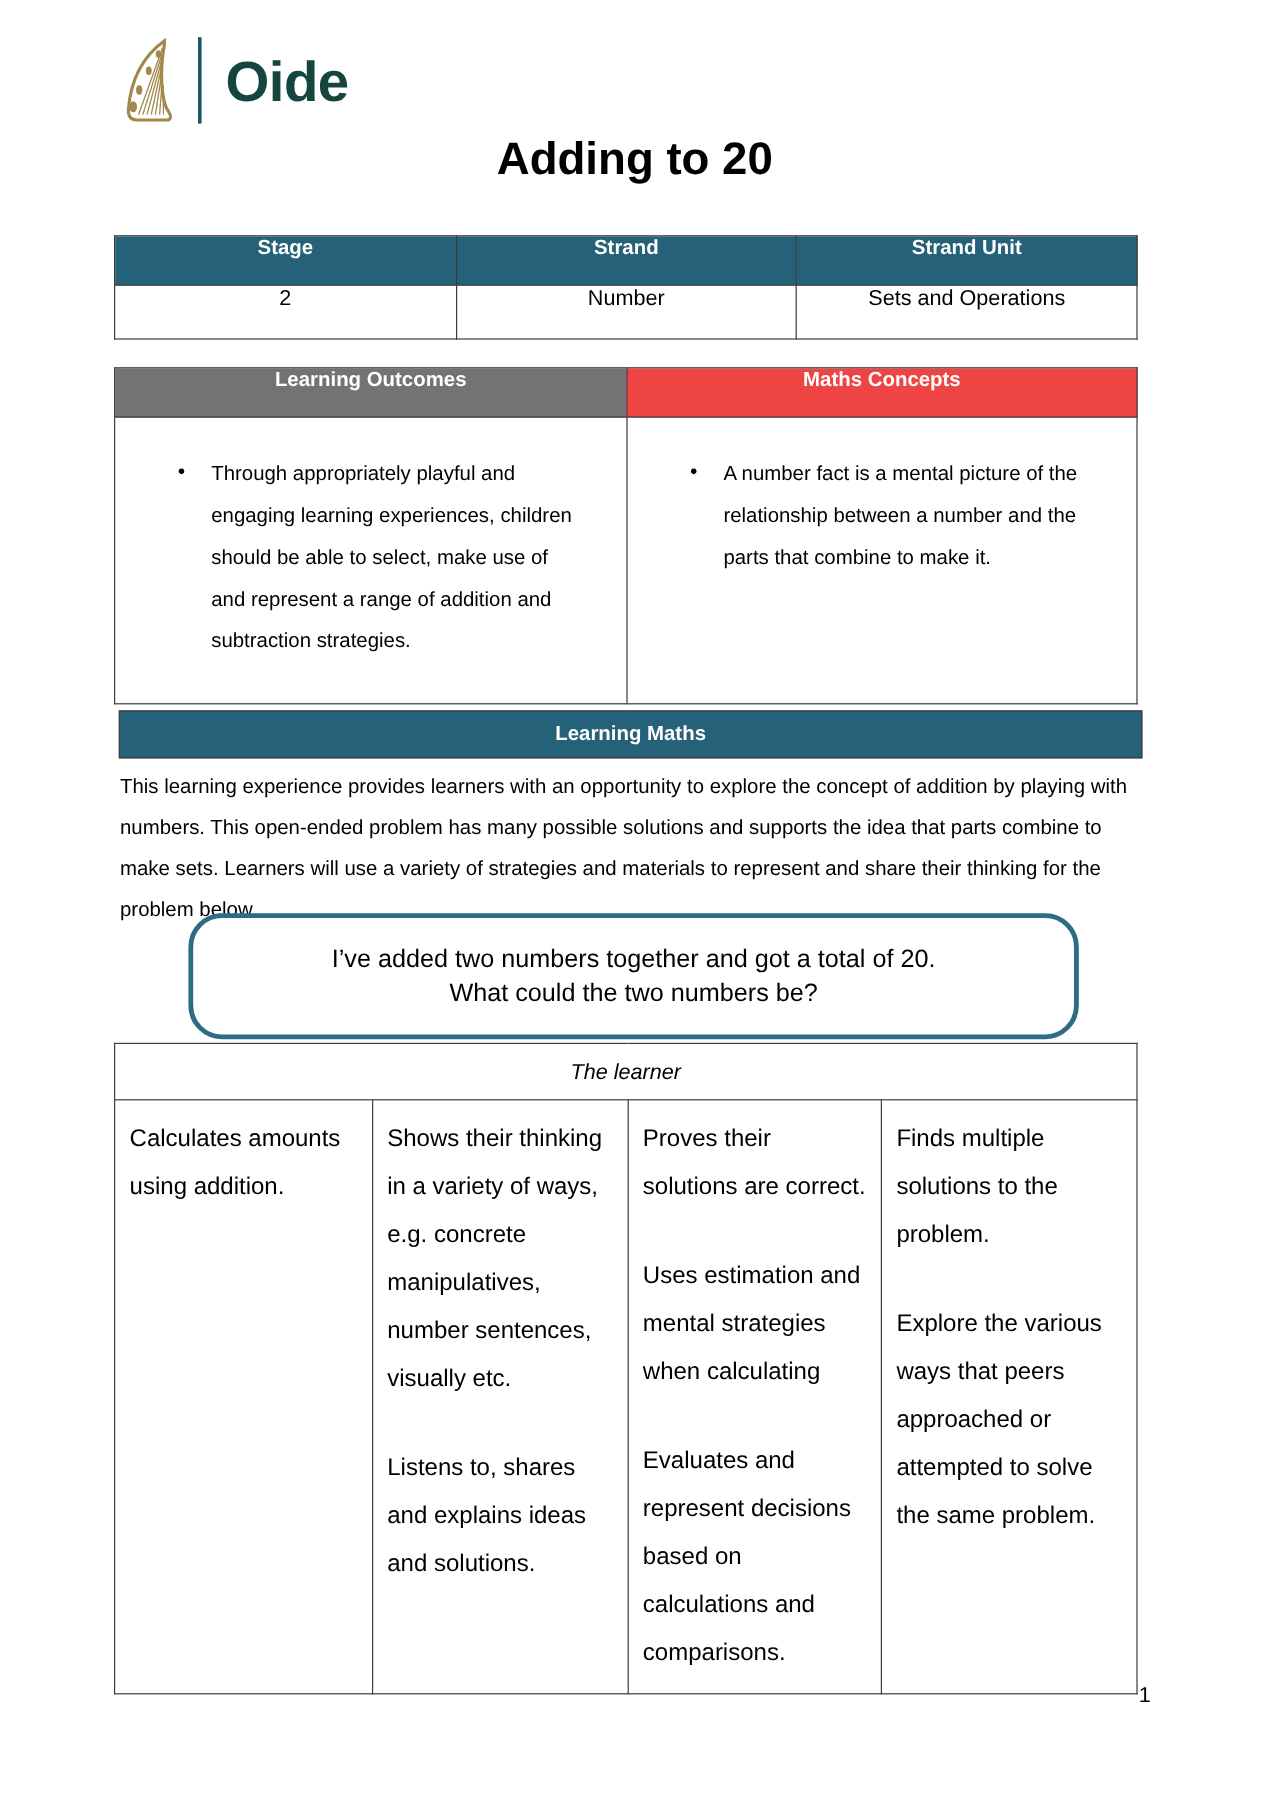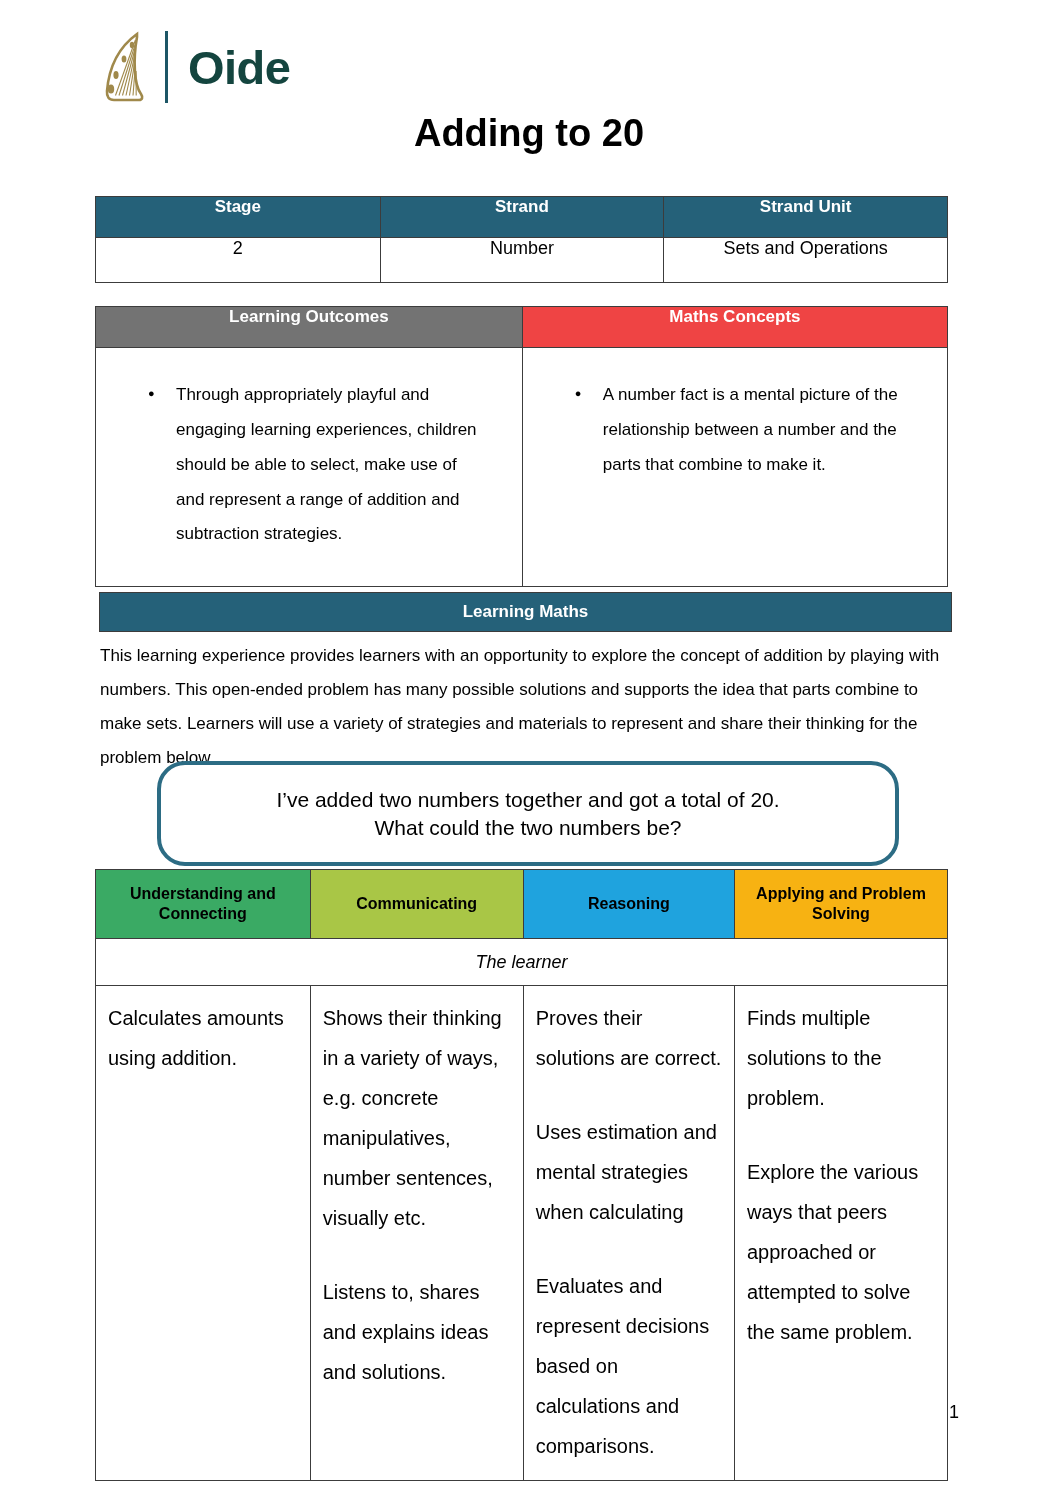--- a/index.html
+++ b/index.html
@@ -302,26 +302,20 @@
 
   <table class="tbl" id="table-skills">
     <colgroup>
         <col style="width:25.2%">
         <col style="width:25.0%">
         <col style="width:24.8%">
         <col style="width:25.0%">
       </colgroup>
     <tbody>
       <tr>
-        <th class="skill-hdr" id="skill-hdr-0" style="background: rgb(58, 170, 100);">Understanding and Connecting</th>
-        <th class="skill-hdr" id="skill-hdr-1" style="background: rgb(169, 198, 70);">Communicating</th>
-        <th class="skill-hdr" id="skill-hdr-2" style="background: rgb(31, 163, 222);">Reasoning</th>
-        <th class="skill-hdr" id="skill-hdr-3" style="background: rgb(247, 178, 18);">Applying and Problem Solving</th>
-      </tr>
-      <tr>
         <td class="learner-row" colspan="4">The learner</td>
       </tr>
       <tr>
         <td class="skill-body" id="skill-body-0">
             <p>Calculates amounts using addition.</p>
           </td>
         <td class="skill-body" id="skill-body-1">
             <p>Shows their thinking in a variety of ways, e.g. concrete manipulatives, number sentences, visually etc.</p>
             <p>Listens to, shares and explains ideas and solutions.</p>
           </td>

